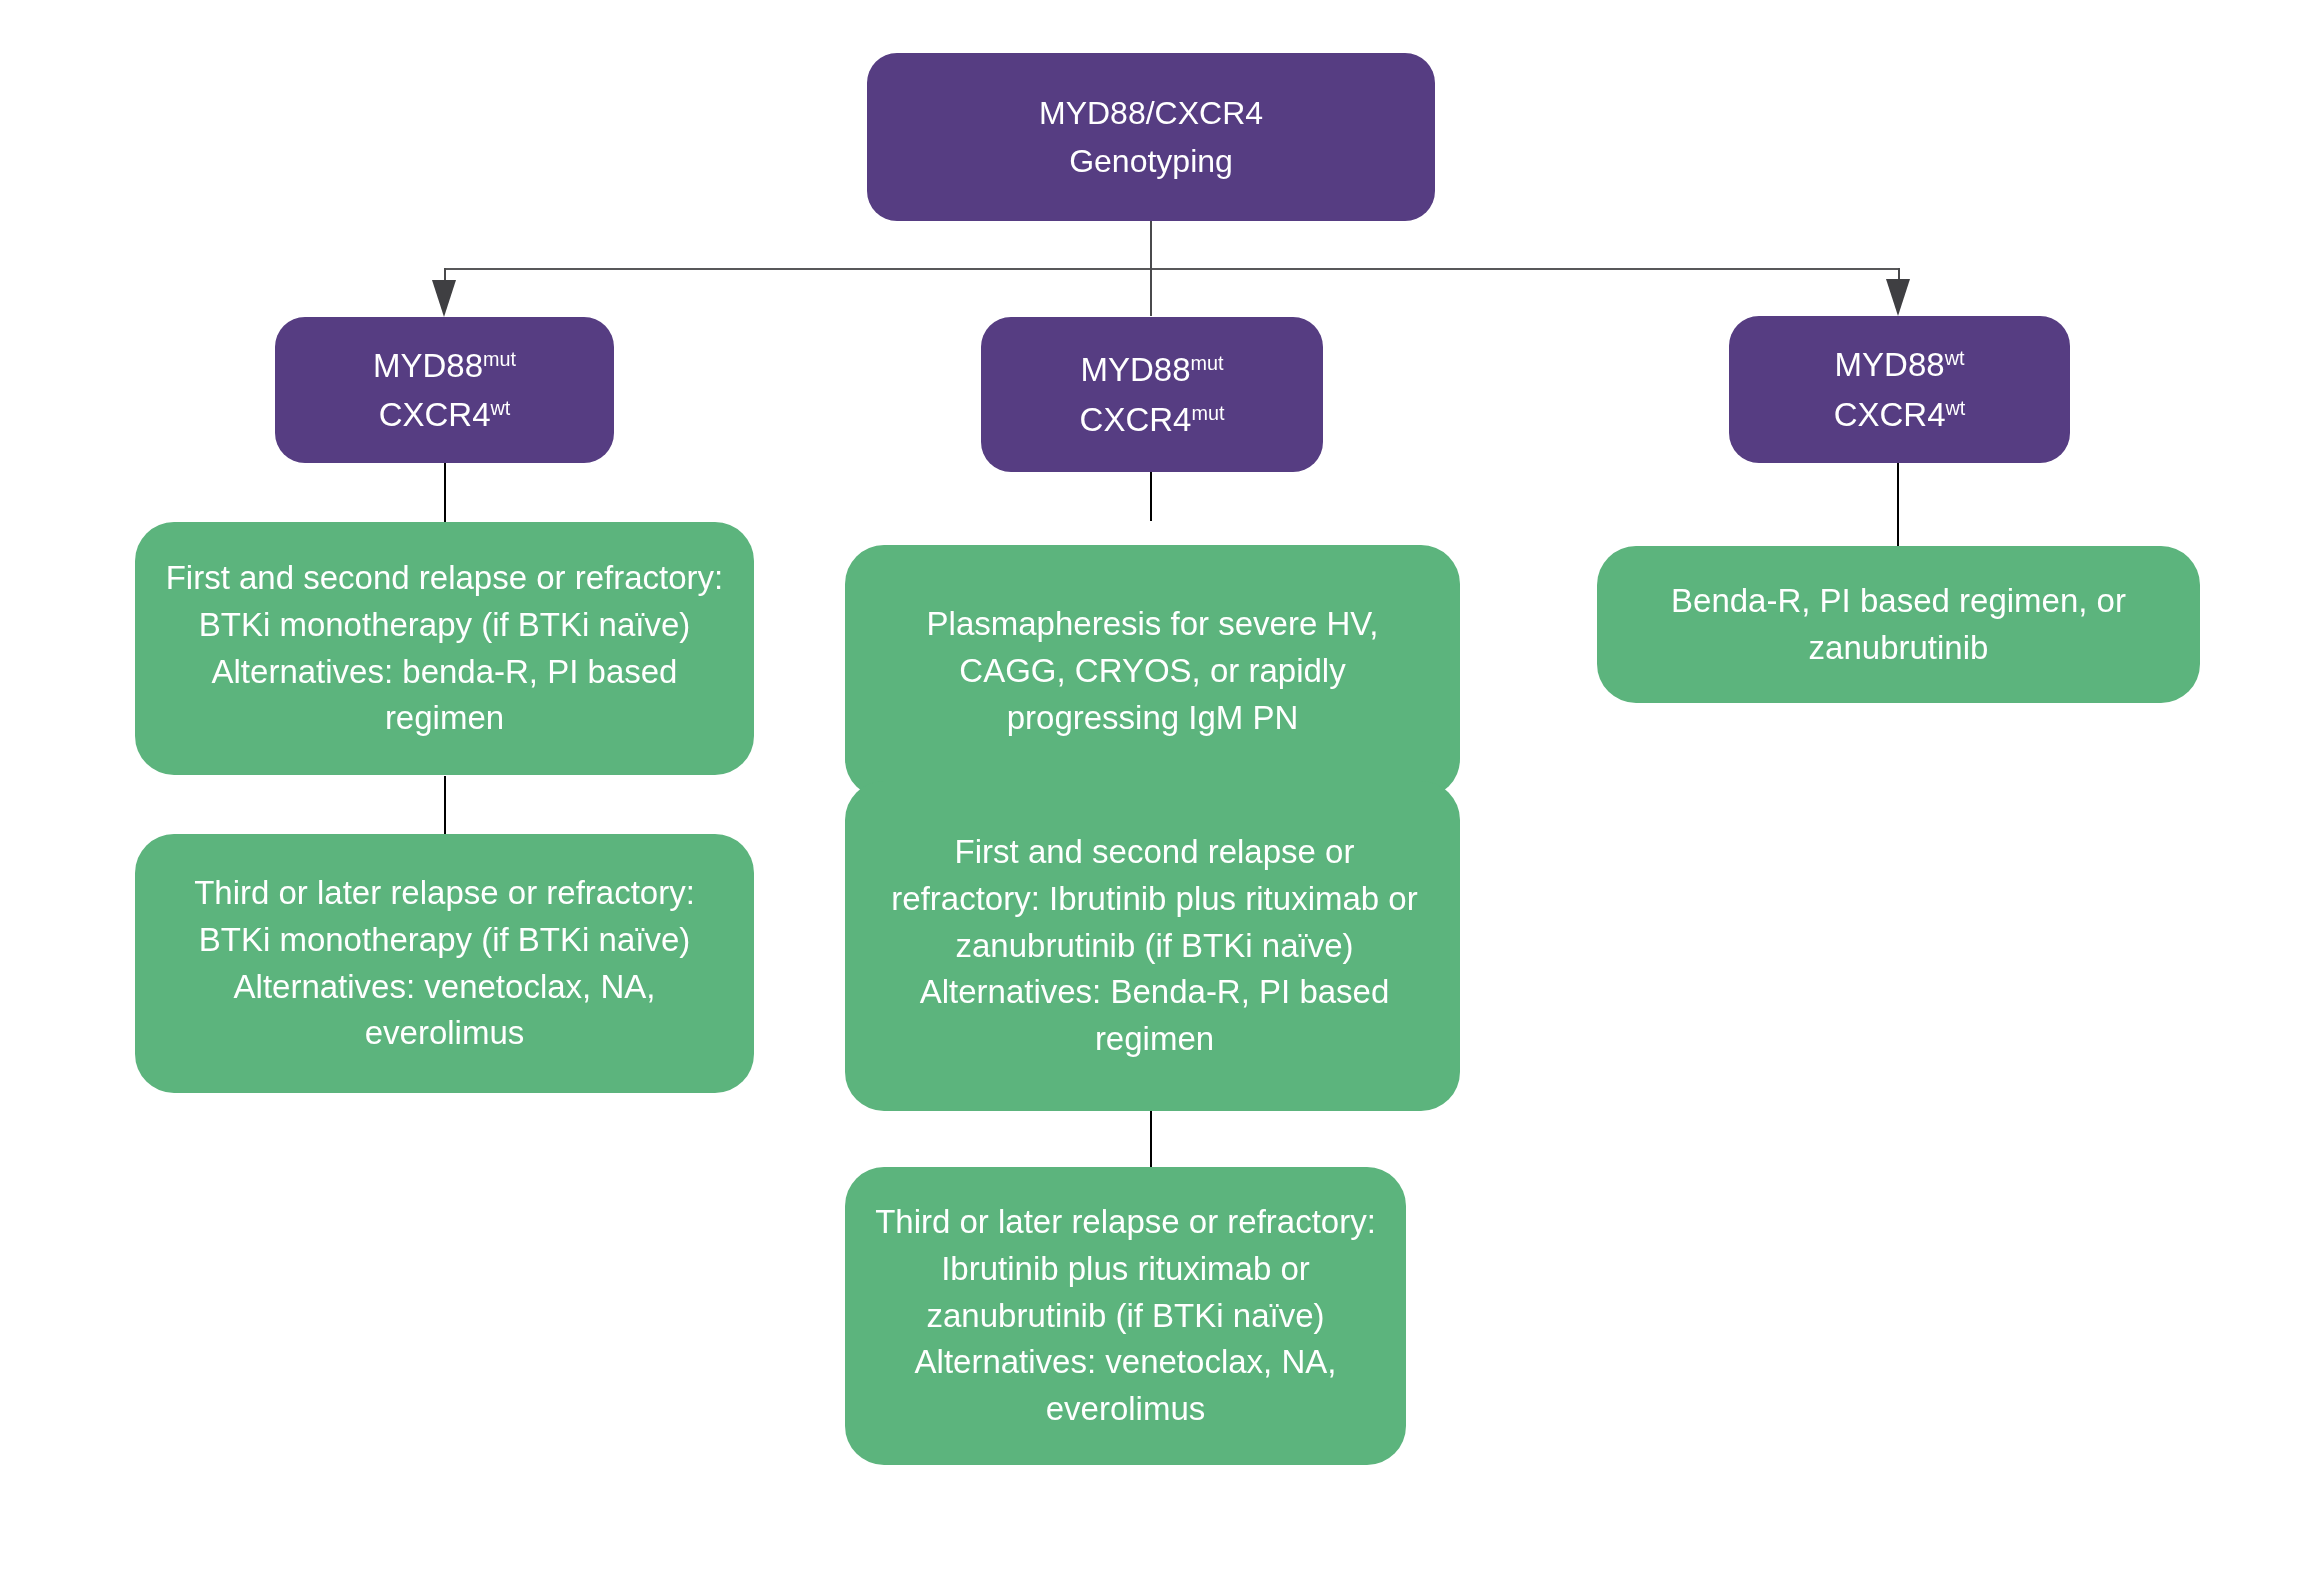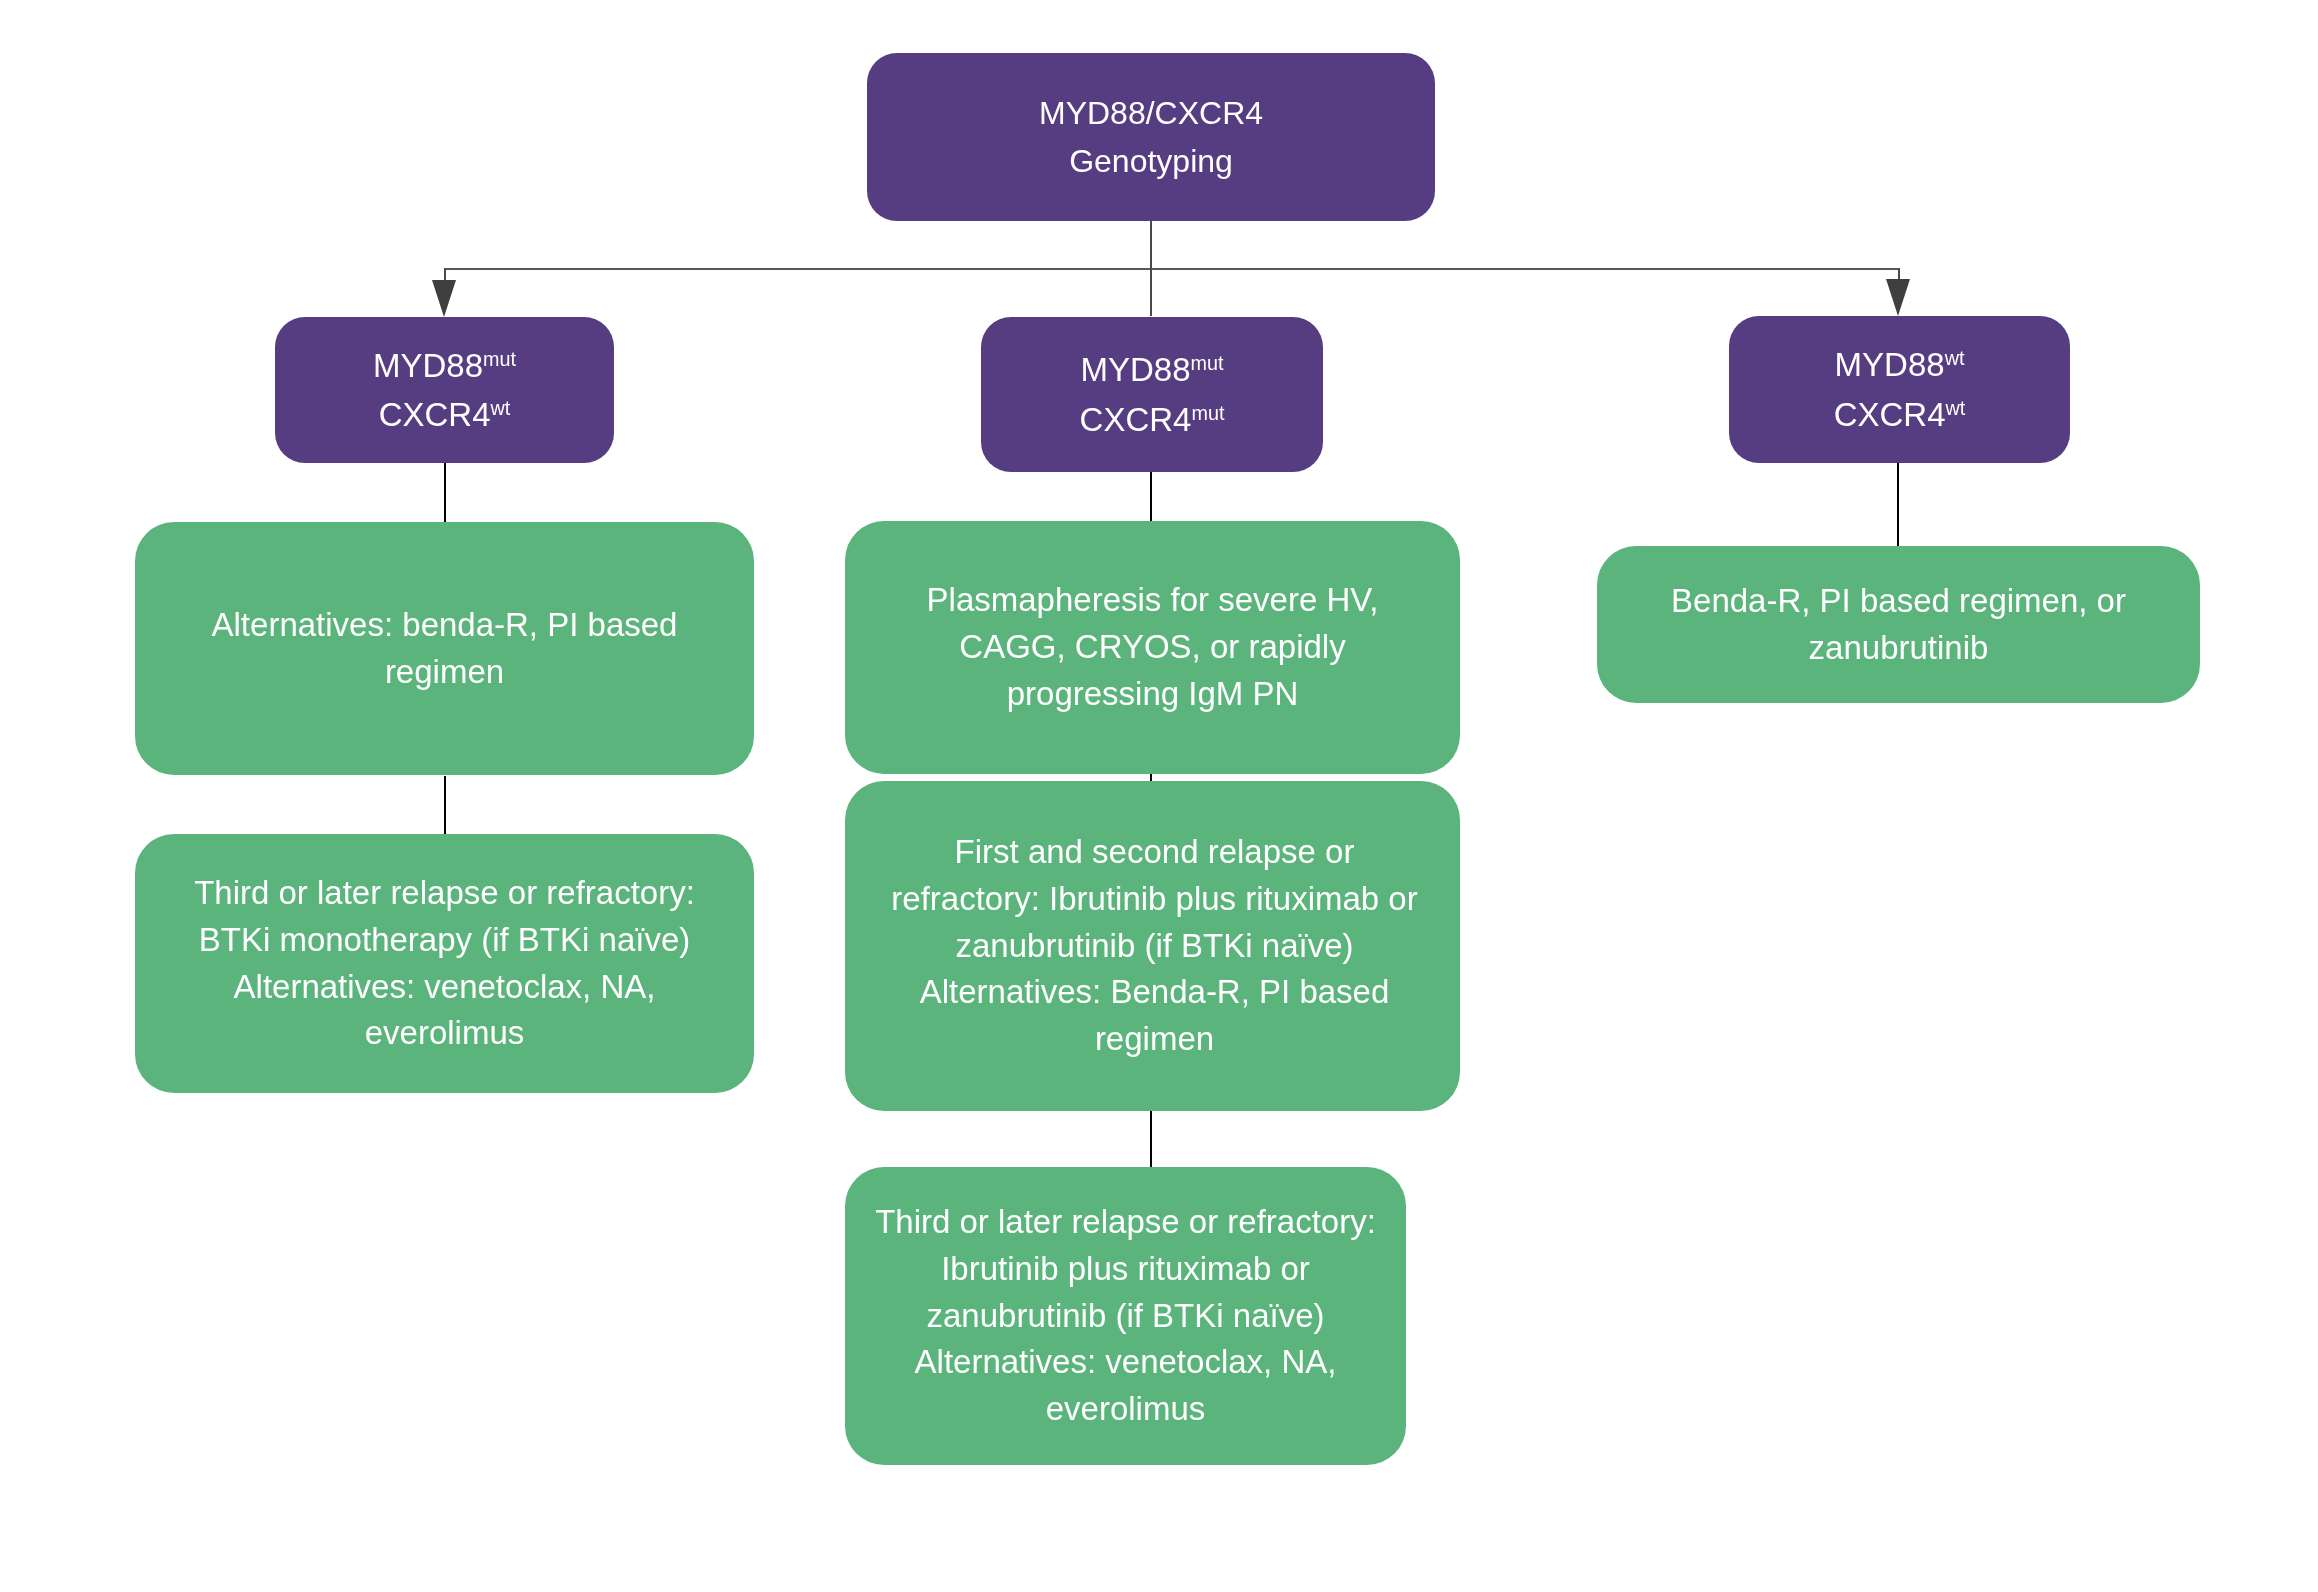--- a/index.html
+++ b/index.html
@@ -107,29 +107,30 @@
     <div><span>MYD88</span><span class="sup">mut</span></div>
     <div><span>CXCR4</span><span class="sup">mut</span></div>
   </div>
 
   <div class="box purple" style="left:1729px; top:316px; width:341px; height:147px;">
     <div><span>MYD88</span><span class="sup">wt</span></div>
     <div><span>CXCR4</span><span class="sup">wt</span></div>
   </div>
 
   <div class="box green" style="left:135px; top:522px; width:619px; height:253px;">
+    <div>First and second relapse or refractory: BTKi monotherapy (if BTKi naïve)</div>
     <div>Alternatives: benda-R, PI based regimen</div>
   </div>
 
   <div class="box green" style="left:135px; top:834px; width:619px; height:259px;">
     <div>Third or later relapse or refractory: BTKi monotherapy (if BTKi naïve)</div>
     <div>Alternatives: venetoclax, NA, everolimus</div>
   </div>
 
-  <div class="box green" style="left:845px; top:521px; width:615px; height:253px;">
+  <div class="box green" style="left:845px; top:545px; width:615px; height:253px;">
     <div>Plasmapheresis for severe HV, CAGG, CRYOS, or rapidly progressing IgM PN</div>
   </div>
 
   <div class="box green" style="left:845px; top:781px; width:615px; height:330px;padding-left:32px;">
     <div>First and second relapse or refractory: Ibrutinib plus rituximab or zanubrutinib (if BTKi naïve)</div>
     <div>Alternatives: Benda-R, PI based regimen</div>
   </div>
 
   <div class="box green" style="left:845px; top:1167px; width:561px; height:298px;">
     <div>Third or later relapse or refractory: Ibrutinib plus rituximab or zanubrutinib (if BTKi naïve)</div>

